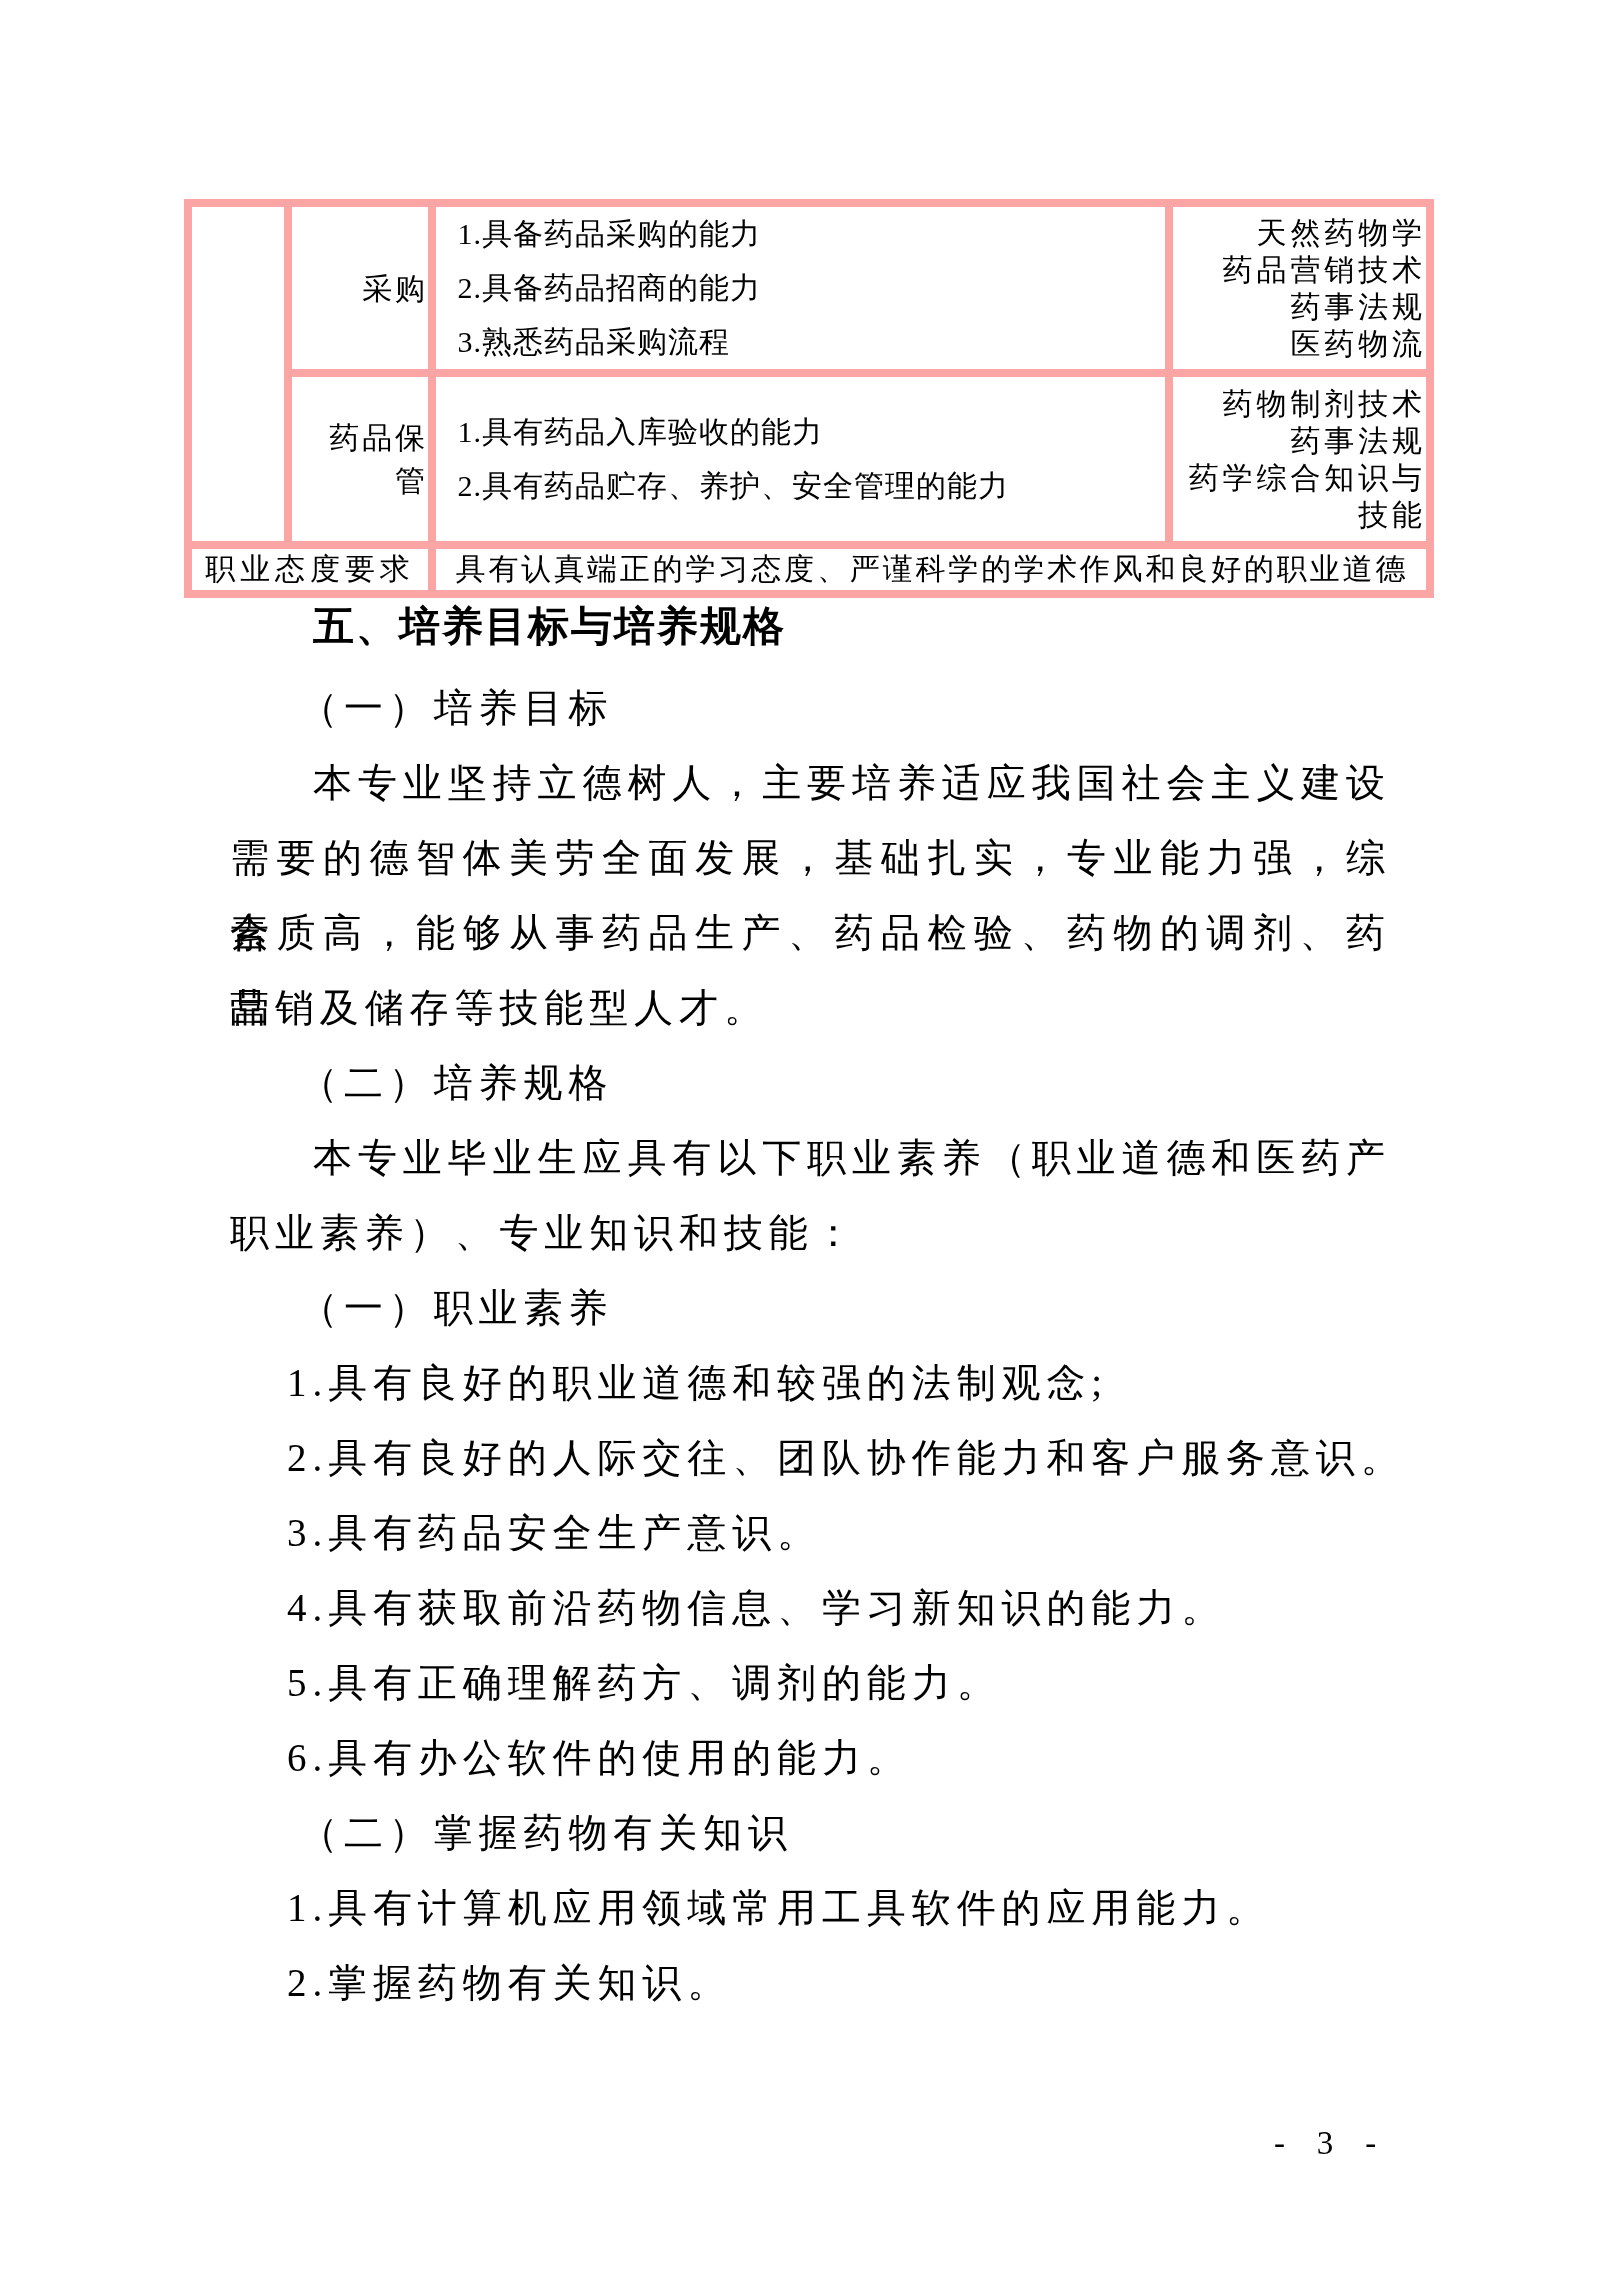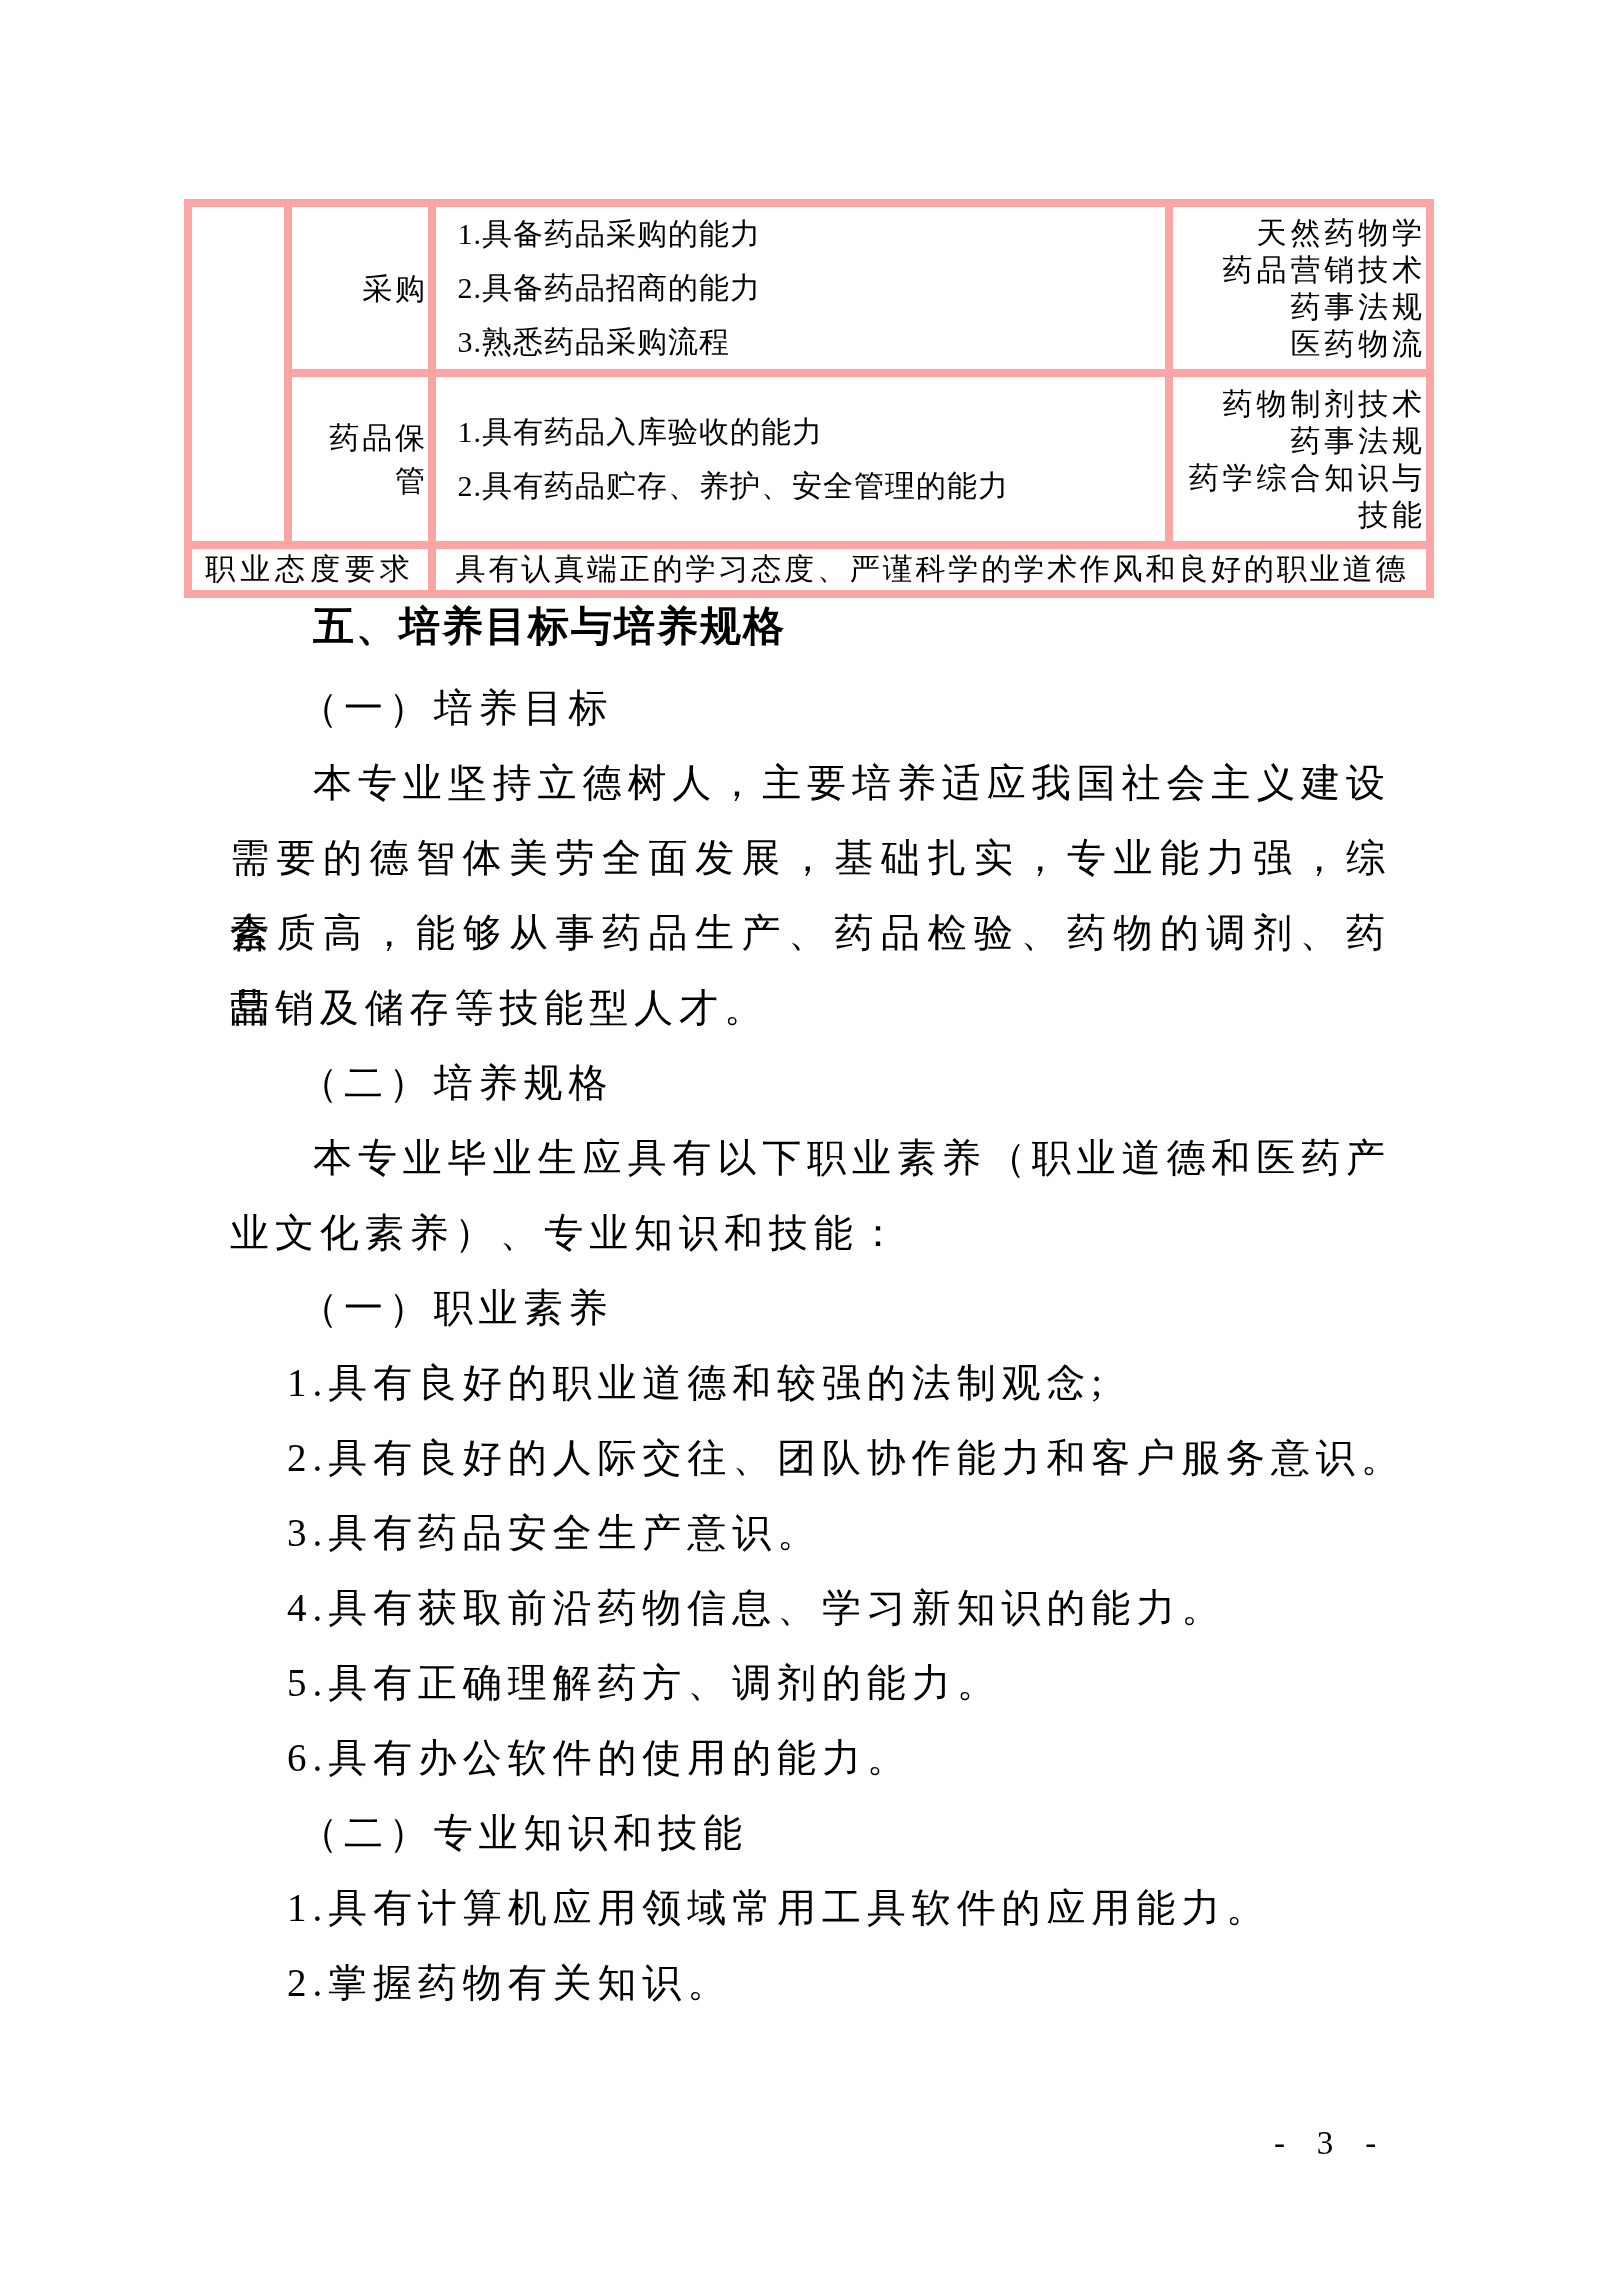--- a/index.html
+++ b/index.html
@@ -127,29 +127,29 @@
   <div class="content">
     <div class="heading">五、培养目标与培养规格</div>
     <div class="lines">
       <div class="ln sub">（一）培养目标</div>
       <div class="ln body indent stretch">本专业坚持立德树人，主要培养适应我国社会主义建设</div>
       <div class="ln body stretch">需要的德智体美劳全面发展，基础扎实，专业能力强，综合</div>
       <div class="ln body stretch">素质高，能够从事药品生产、药品检验、药物的调剂、药品</div>
       <div class="ln body">营销及储存等技能型人才。</div>
       <div class="ln sub">（二）培养规格</div>
       <div class="ln body indent stretch">本专业毕业生应具有以下职业素养（职业道德和医药产</div>
-      <div class="ln body">业文化素养）、专业知识和技能：</div>
+      <div class="ln body">职业素养）、专业知识和技能：</div>
       <div class="ln sub">（一）职业素养</div>
       <div class="ln num">1.具有良好的职业道德和较强的法制观念;</div>
       <div class="ln num">2.具有良好的人际交往、团队协作能力和客户服务意识。</div>
       <div class="ln num">3.具有药品安全生产意识。</div>
       <div class="ln num">4.具有获取前沿药物信息、学习新知识的能力。</div>
       <div class="ln num">5.具有正确理解药方、调剂的能力。</div>
       <div class="ln num">6.具有办公软件的使用的能力。</div>
-      <div class="ln sub">（二）专业知识和技能</div>
+      <div class="ln sub">（二）掌握药物有关知识</div>
       <div class="ln num">1.具有计算机应用领域常用工具软件的应用能力。</div>
       <div class="ln num">2.掌握药物有关知识。</div>
     </div>
   </div>
 
   <div class="pagenum">- 3 -</div>
 
 </div>
 
 

